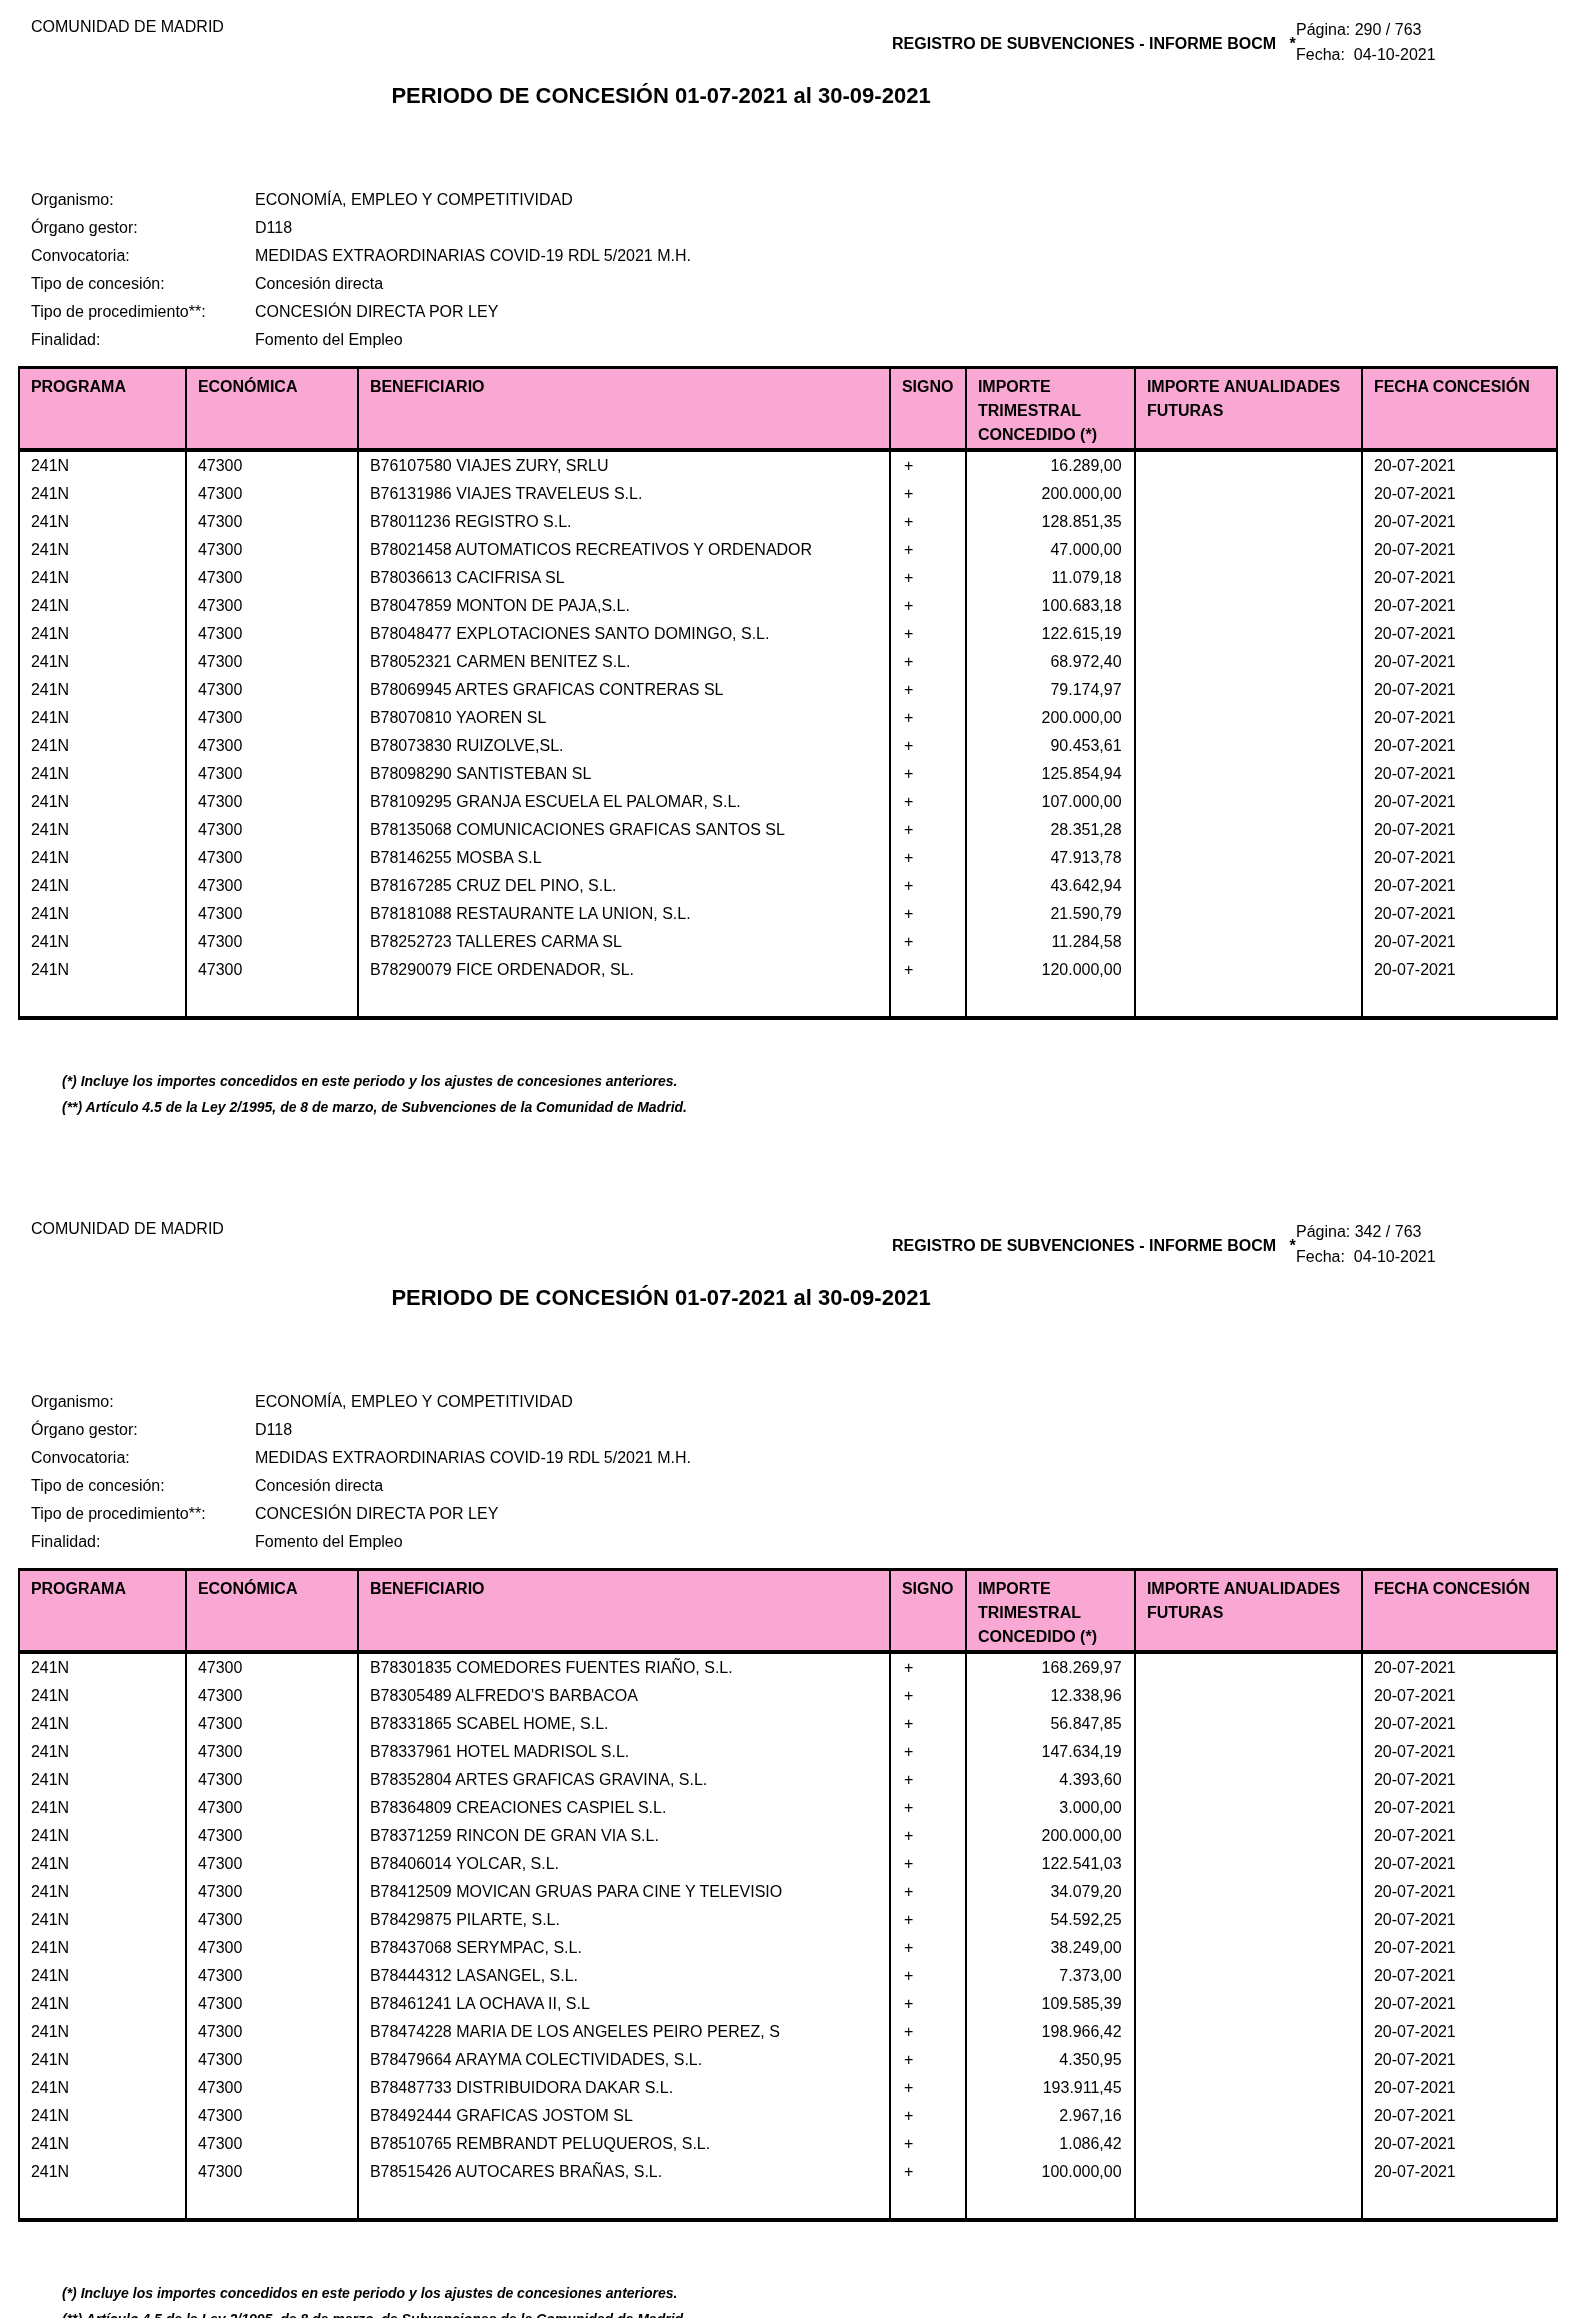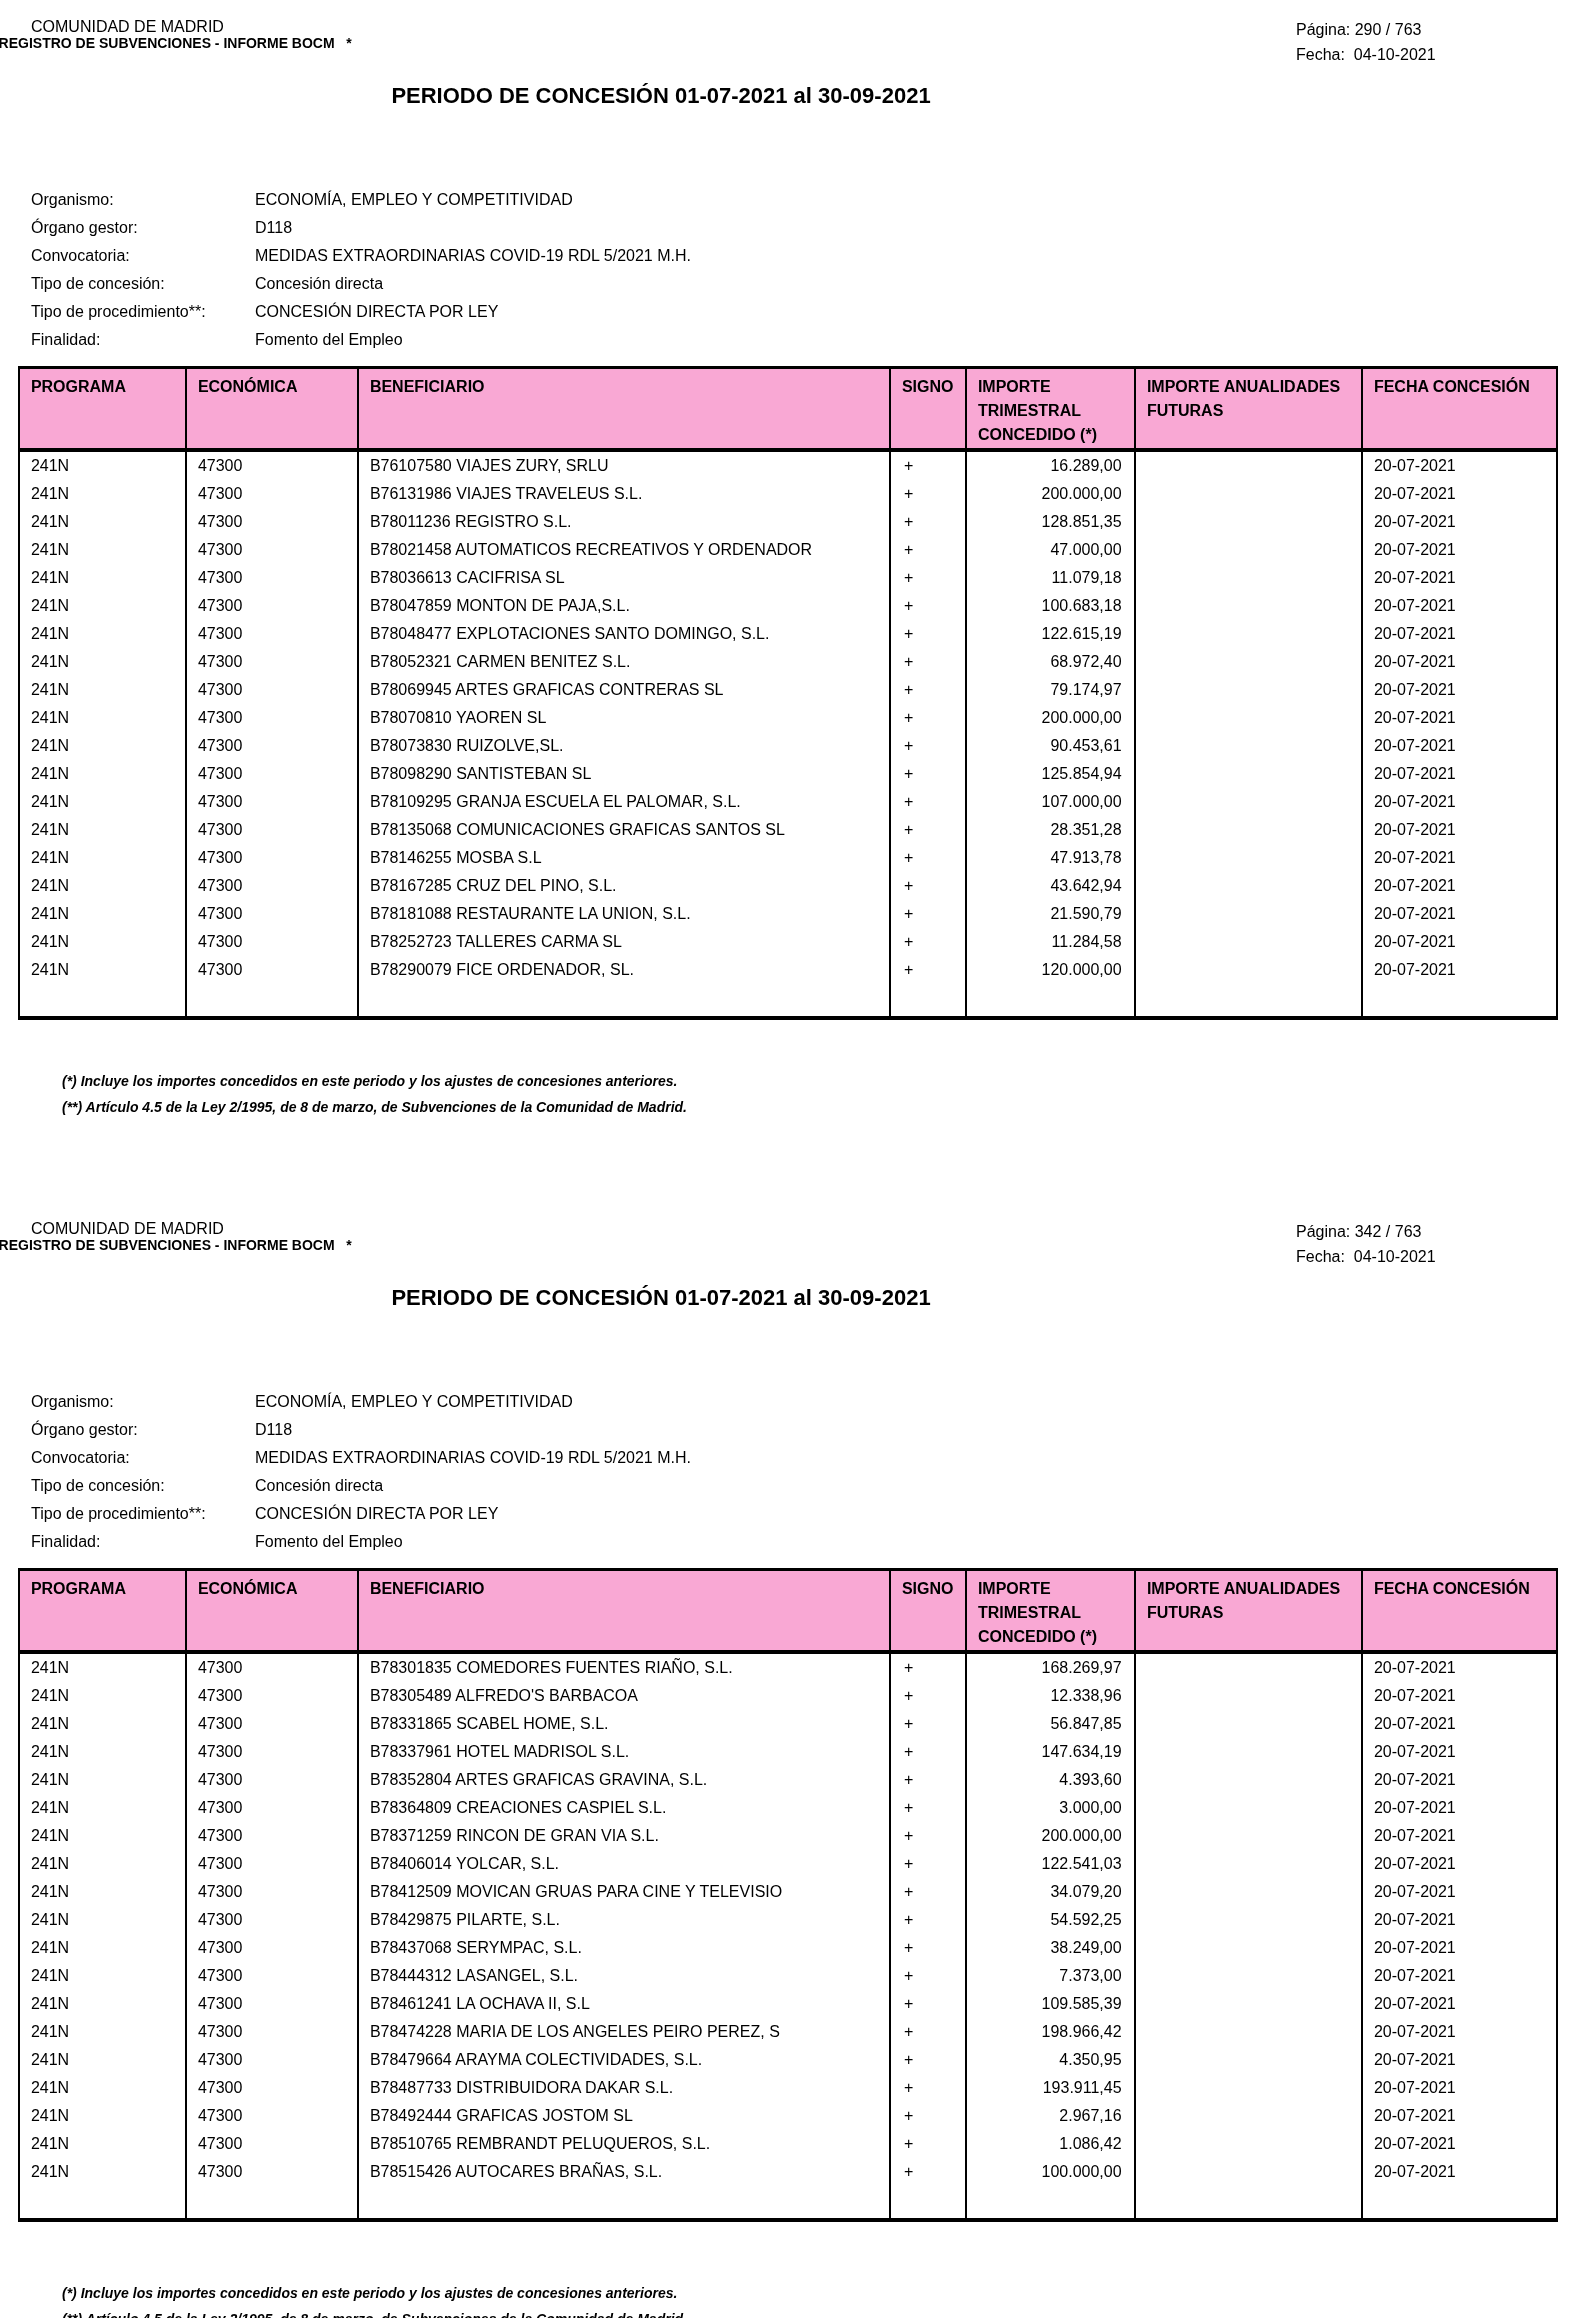--- a/index.html
+++ b/index.html
@@ -3,21 +3,21 @@
 <meta charset="utf-8">
 <style>
   html, body { margin:0; padding:0; background:#ffffff; }
   body { width:1573px; height:2319px; position:relative; overflow:hidden;
          font-family:"Liberation Sans", sans-serif; color:#000; }
   .page { position:absolute; left:0; width:1573px; height:1203px; }
   .p1 { top:0; }
   .p2 { top:1202px; }
   .abs { position:absolute; white-space:nowrap; }
   .org { left:31px; top:18.3px; font-size:16px; }
-  .title { left:0; width:1297px; text-align:left; top:35px; font-size:14px; font-weight:bold; }
+  .title { left:0; width:1297px; text-align:right; top:35px; font-size:16px; font-weight:bold; }
   .title .inner { position:relative; left:-1.4px; }
   .subtitle { left:0; width:1322px; text-align:center; top:83px; font-size:22px; font-weight:bold; }
   .pageinfo { left:1296px; top:18.3px; font-size:16px; line-height:24.6px; }
   .info { left:31px; top:186px; font-size:16px; }
   .info .row { height:28px; line-height:28px; position:relative; }
   .info .lbl { font-weight:normal; position:absolute; left:0; }
   .info .val { position:absolute; left:224px; }
   .tbl { position:absolute; left:18.3px; top:366px; width:1538px; border-collapse:collapse;
          table-layout:fixed; font-size:16px; }
   .tbl th { background:#f9a8d4; font-weight:bold; text-align:left; vertical-align:top;

